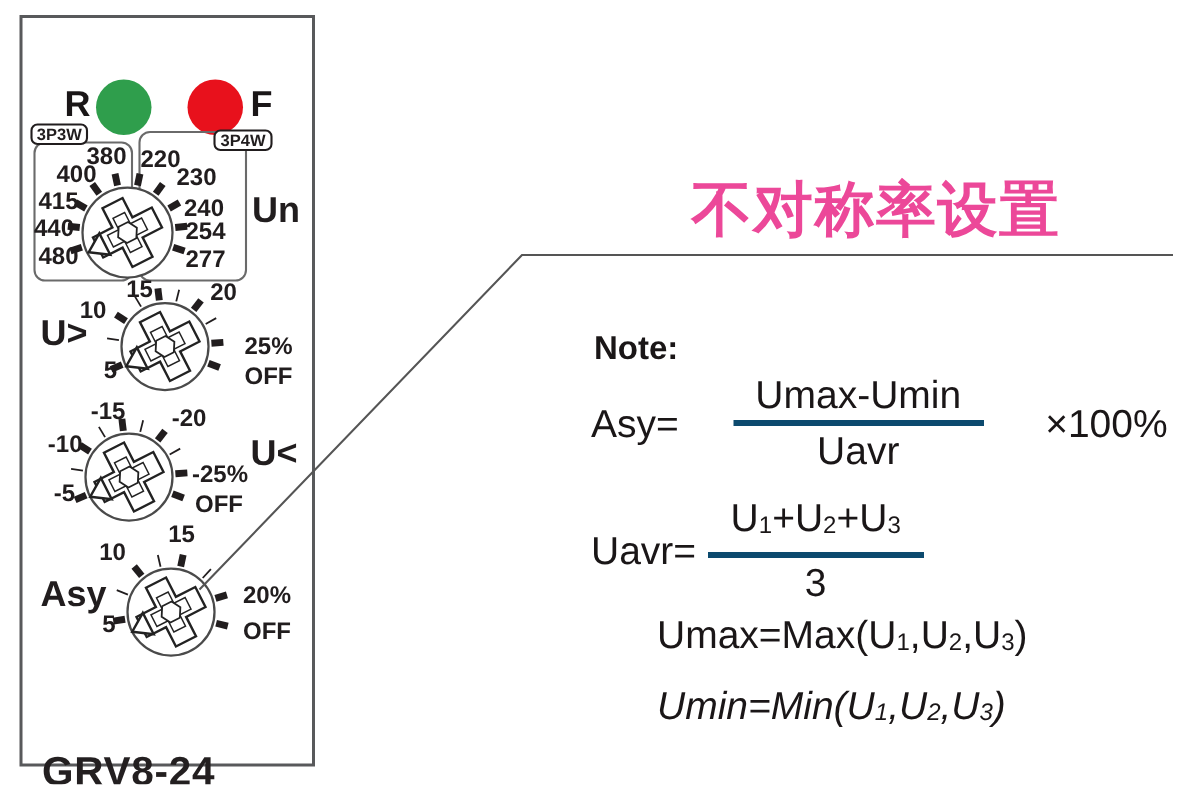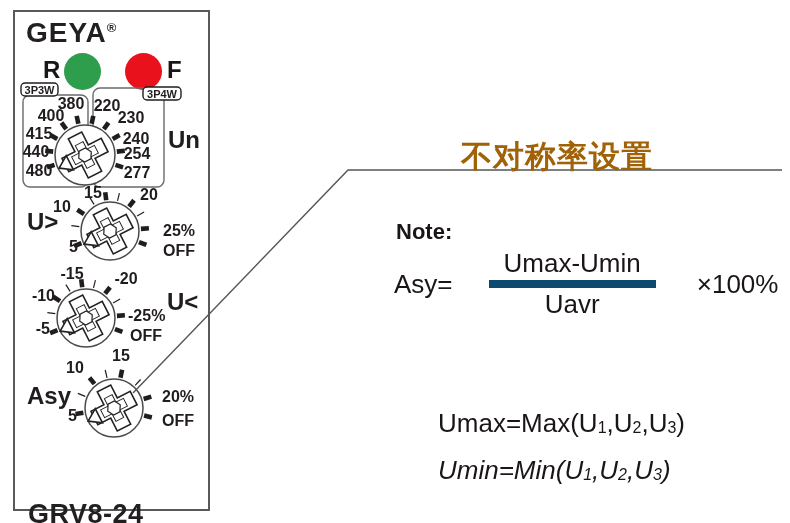--- a/index.html
+++ b/index.html
@@ -10,40 +10,39 @@
          border:2px solid #58595b;background:#fff;box-sizing:border-box;}
   .logo{position:absolute;left:26px;top:17px;font-size:28px;font-weight:800;
         letter-spacing:1px;color:#231f20;}
   .logo .reg{font-size:13px;font-weight:700;vertical-align:10px;letter-spacing:0;}
   .led{position:absolute;width:37px;height:37px;border-radius:50%;}
   .led-label{position:absolute;font-size:24px;font-weight:700;color:#1a1617;}
   .model{position:absolute;left:28px;top:499px;font-size:27px;font-weight:700;
          letter-spacing:.5px;color:#231f20;}
   svg.overlay{position:absolute;left:0;top:0;pointer-events:none;}
   
-  .callout-title{position:absolute;left:461px;top:136px;font-size:31px;font-weight:700;
-                 letter-spacing:1px;color:#a16207;}
+  .callout-title{position:absolute;left:461px;top:112px;font-size:40px;font-weight:700;
+                 letter-spacing:1px;color:#ec4899;}
   .note-heading{position:absolute;left:396px;top:219px;font-size:22px;font-weight:700;}
   .frow{position:absolute;display:flex;align-items:center;font-size:26px;line-height:28px;}
   .frow .lhs{margin-right:8px;}
   .frac{display:inline-flex;flex-direction:column;align-items:center;}
-  .frac .num{padding:0 15px 3px;border-bottom:8px solid #0c4a6e;}
+  .frac .num{padding:0 15px 3px;border-bottom:4px solid #0c4a6e;}
   .frac .den{padding-top:2px;text-align:center;}
   .mult{margin-left:13px;}
   .fline{position:absolute;font-size:26px;line-height:28px;margin-left:44px;}
   .sub{font-size:16px;vertical-align:-1px;}
 </style>
 </head>
 <body>
 
 <div class="stage">
 
   <div class="panel"></div>
 
-  <div class="logo"><span>GEYA</span><span class="reg">®</span></div>
 
   <div class="led-label" style="left:43px;top:56px;">R</div>
   <div class="led" style="left: 64px; top: 53px; background: rgb(47, 158, 76);"></div>
   <div class="led" style="left: 125px; top: 53px; background: rgb(232, 17, 28);"></div>
   <div class="led-label" style="left:167px;top:56px;">F</div>
 
   <svg class="overlay" id="dials-svg" width="790" height="523" viewBox="0 0 790 523">
       <rect x="23" y="95" width="65" height="92" rx="7" fill="none" stroke="#6a6a6a" stroke-width="1.4"></rect>
       <rect x="93" y="88" width="71" height="99" rx="7" fill="none" stroke="#6a6a6a" stroke-width="1.4"></rect>
       <rect x="21" y="83" width="37" height="13" rx="4" fill="#fff" stroke="#211d1e" stroke-width="1.4"></rect>
@@ -166,16 +165,23 @@
 
   <div class="frow" style="left:394px;top:249px;gap:28px;">
     <span class="lhs">Asy=</span>
     <span class="frac">
       <span class="num">Umax-Umin</span>
       <span class="den">Uavr</span>
     </span>
     <span class="mult">×100%</span>
   </div>
 
+  <div class="frow" style="left:394px;top:331px;">
+    <span class="lhs">Uavr=</span>
+    <span class="frac">
+      <span class="num">U<span class="sub">1</span>+U<span class="sub">2</span>+U<span class="sub">3</span></span>
+      <span class="den">3</span>
+    </span>
+  </div>
 
   <div class="fline" style="left:394px;top:409px;">Umax=Max(U<span class="sub">1</span>,U<span class="sub">2</span>,U<span class="sub">3</span>)</div>
   <div class="fline" style="left:394px;top:456px;font-style:italic;">Umin=Min(U<span class="sub">1</span>,U<span class="sub">2</span>,U<span class="sub">3</span>)</div>
 </div>
 
 </body></html>

